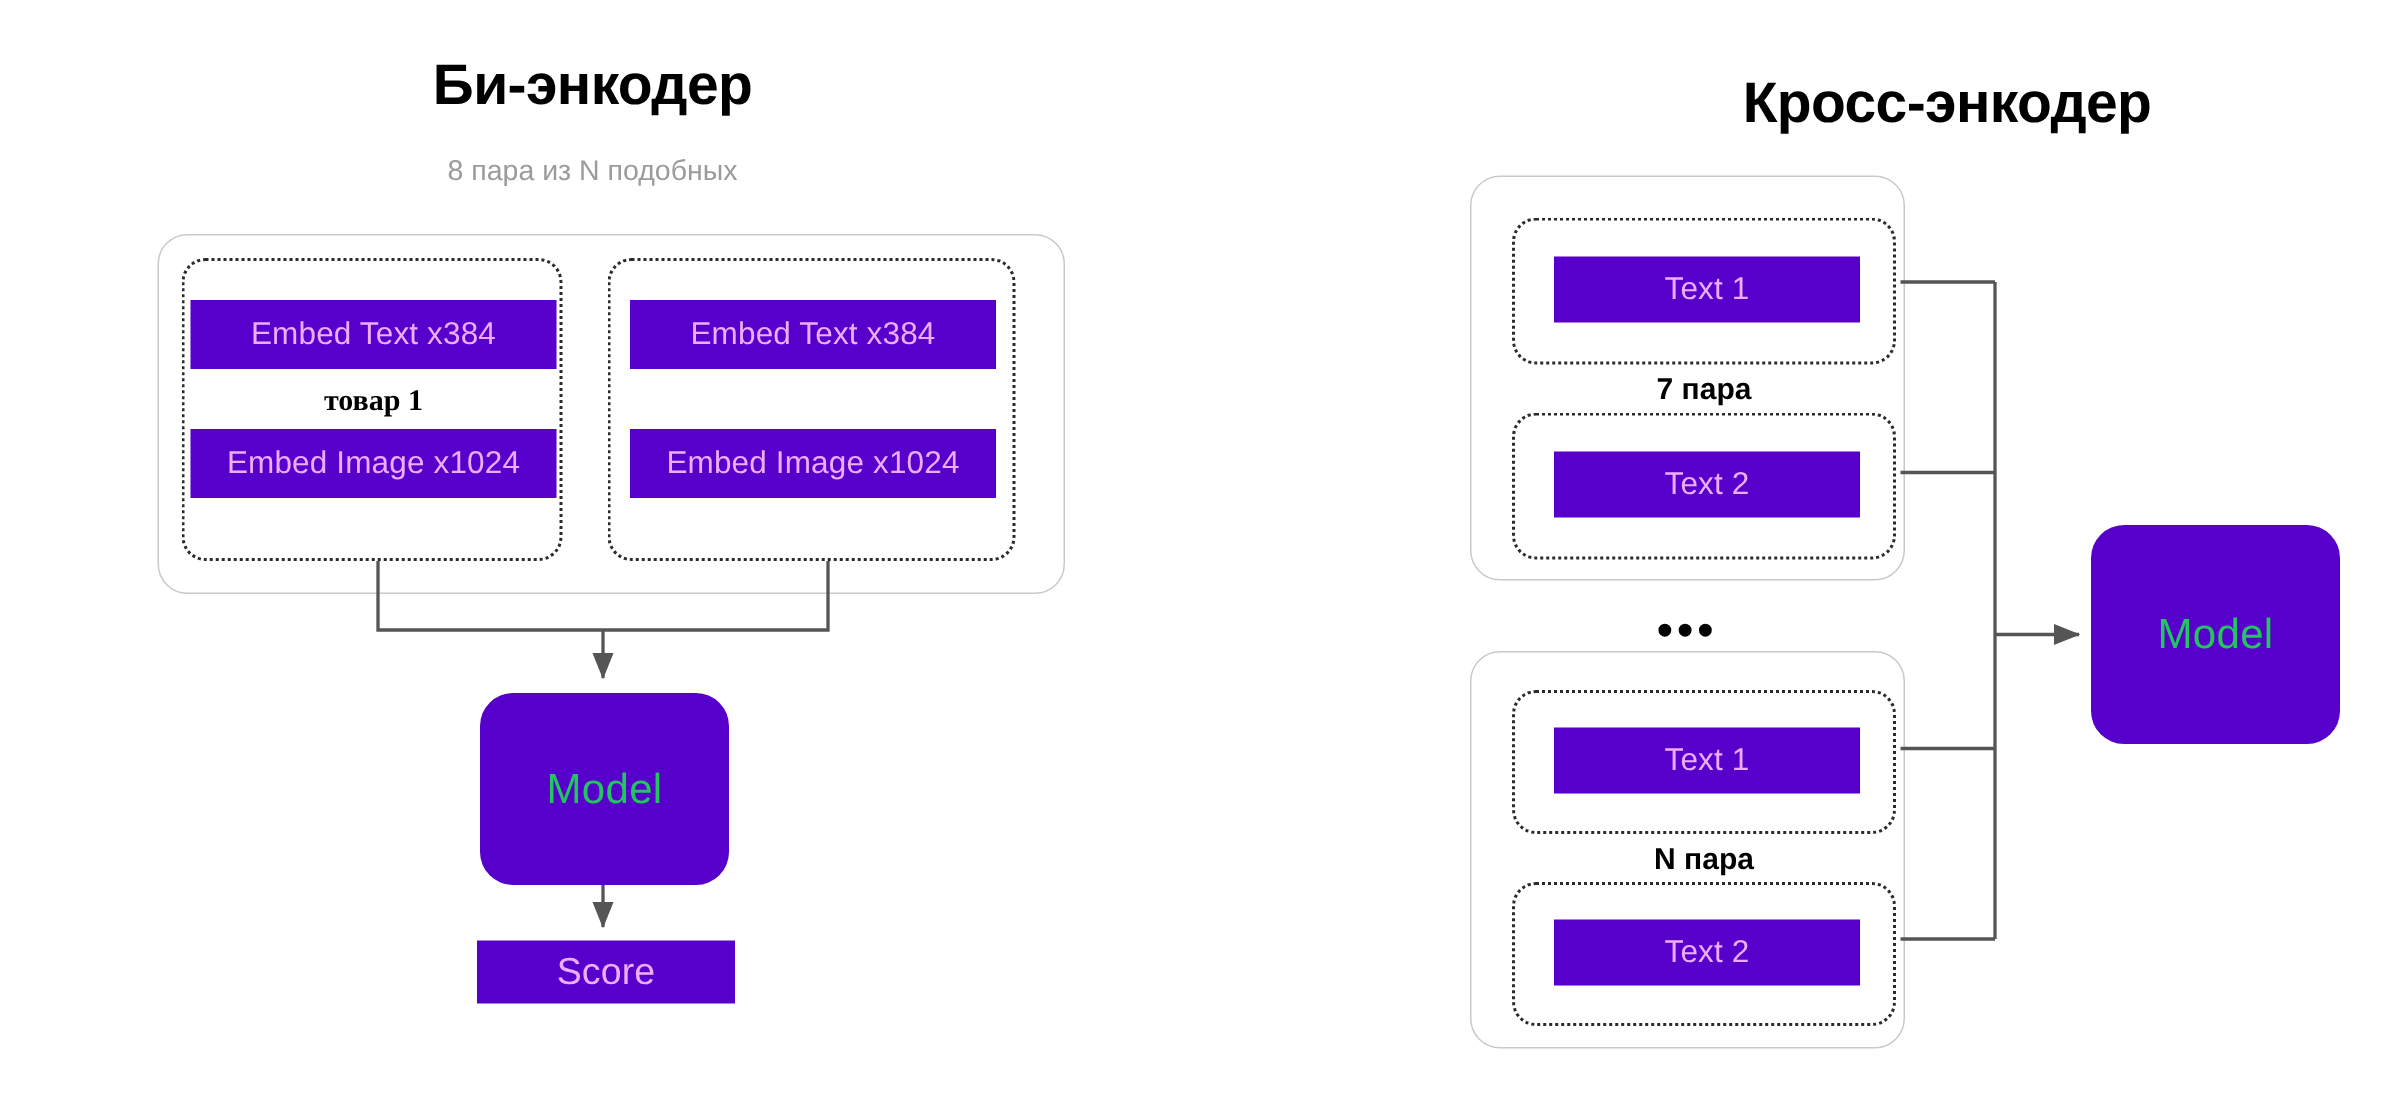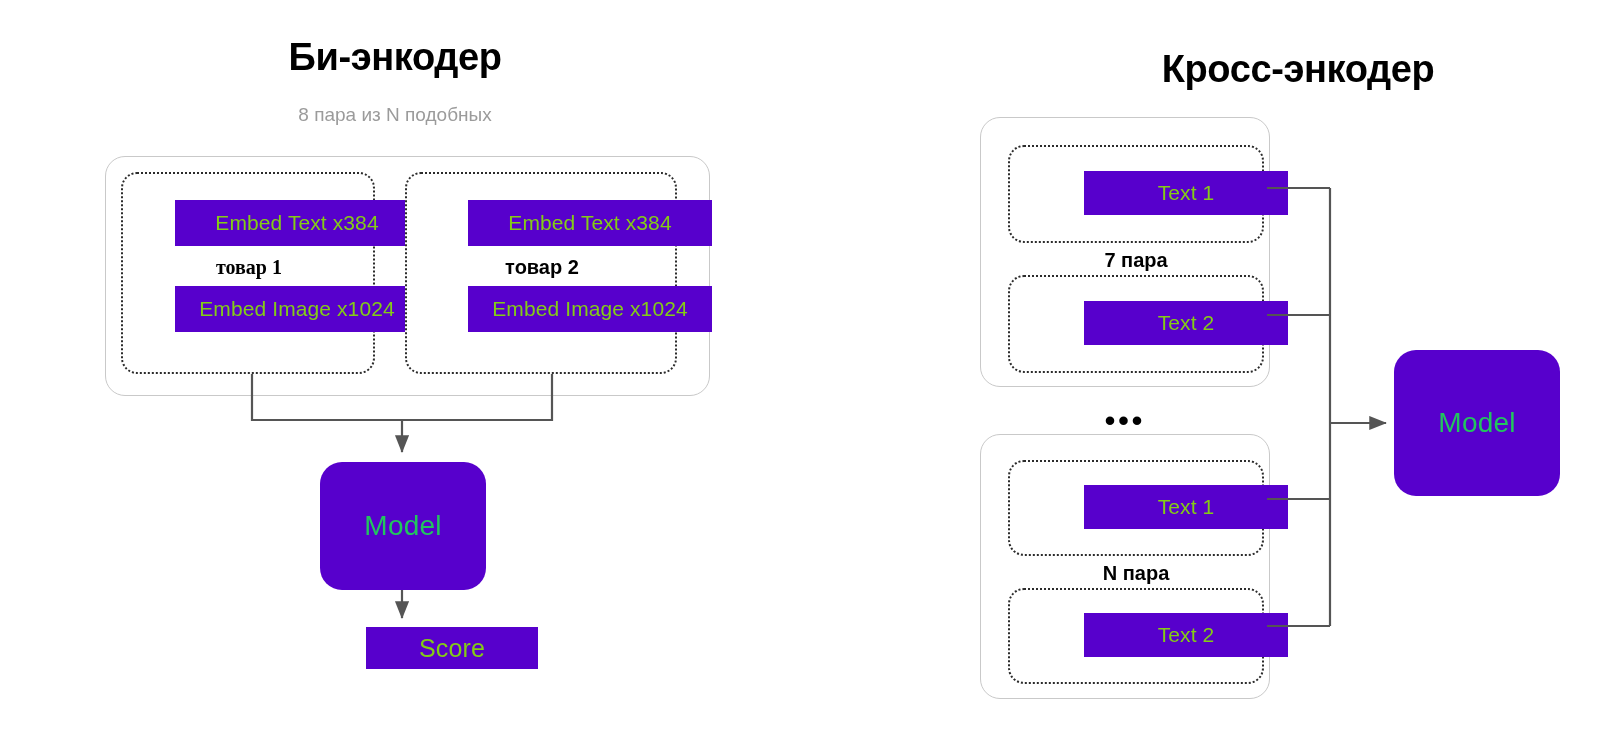--- a/index.html
+++ b/index.html
@@ -50,29 +50,28 @@
   }
   .dotted-card {
     border: 2px dotted #2b2b2b;
     border-radius: 16px;
     background: #ffffff;
   }
 
   
   .chip {
     background: #5700cc;
-    color: #84cc16;
+    color: #f0abfc;
     display: flex;
     align-items: center;
     justify-content: center;
     font-size: 21px;
     font-weight: 400;
     white-space: nowrap;
     letter-spacing: 0.1px;
-    margin-left: 48px;
   }
   .chip.big { font-size: 25px; }
   .model-box {
     background: #5700cc;
     color: #22c55e;
     border-radius: 22px;
     display: flex;
     align-items: center;
     justify-content: center;
     font-size: 28px;
@@ -120,21 +119,20 @@
   <div class="abs outer-card" style="left:105px; top:156px; width:605px; height:240px;"></div>
 
   <div class="abs dotted-card" style="left:121px; top:172px; width:254px; height:202px;">
     <div class="abs chip" style="left:4px; top:26px; width:244px; height:46px;">Embed Text x384</div>
     <div class="abs item-label" style="left:4px; top:78px; width:244px; height:30px;font-family:Liberation Serif, serif;">товар 1</div>
     <div class="abs chip" style="left:4px; top:112px; width:244px; height:46px;">Embed Image x1024</div>
   </div>
 
   <div class="abs dotted-card" style="left:405px; top:172px; width:272px; height:202px;">
     <div class="abs chip" style="left:13px; top:26px; width:244px; height:46px;">Embed Text x384</div>
-    <div class="abs item-label" style="left:13px; top:78px; width:244px; height:30px;">товар 2</div>
     <div class="abs chip" style="left:13px; top:112px; width:244px; height:46px;">Embed Image x1024</div>
   </div>
 
   <div class="abs model-box" style="left:320px; top:462px; width:166px; height:128px;">Model</div>
 
   <div class="abs chip big" style="left:318px; top:627px; width:172px; height:42px;">Score</div>
 
   <div class="abs panel-title" style="left:1068px; top:36px; width:460px;margin-top:12px;">Кросс-энкодер</div>
 
   <div class="abs outer-card" style="left:980px; top:117px; width:290px; height:270px;">

